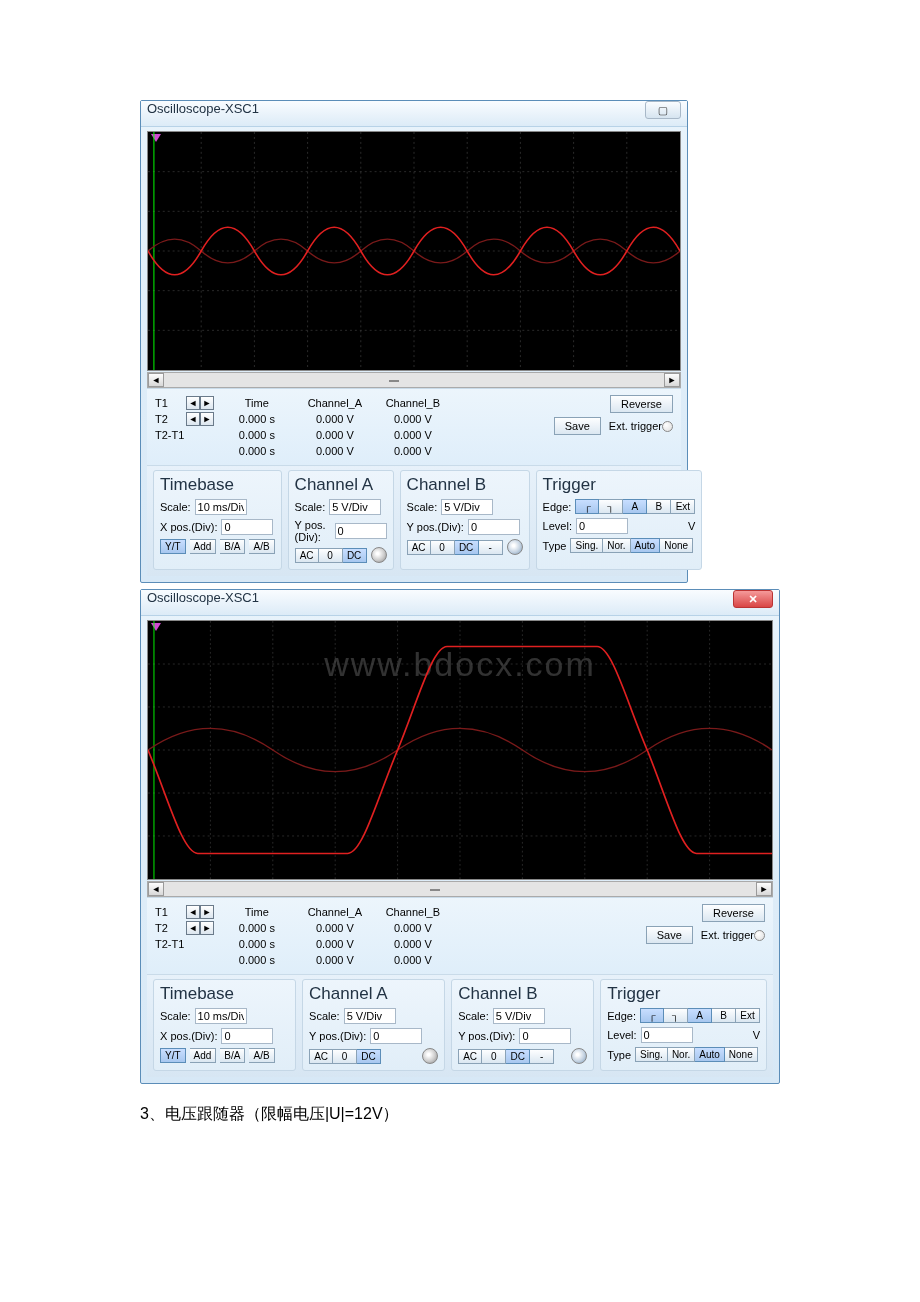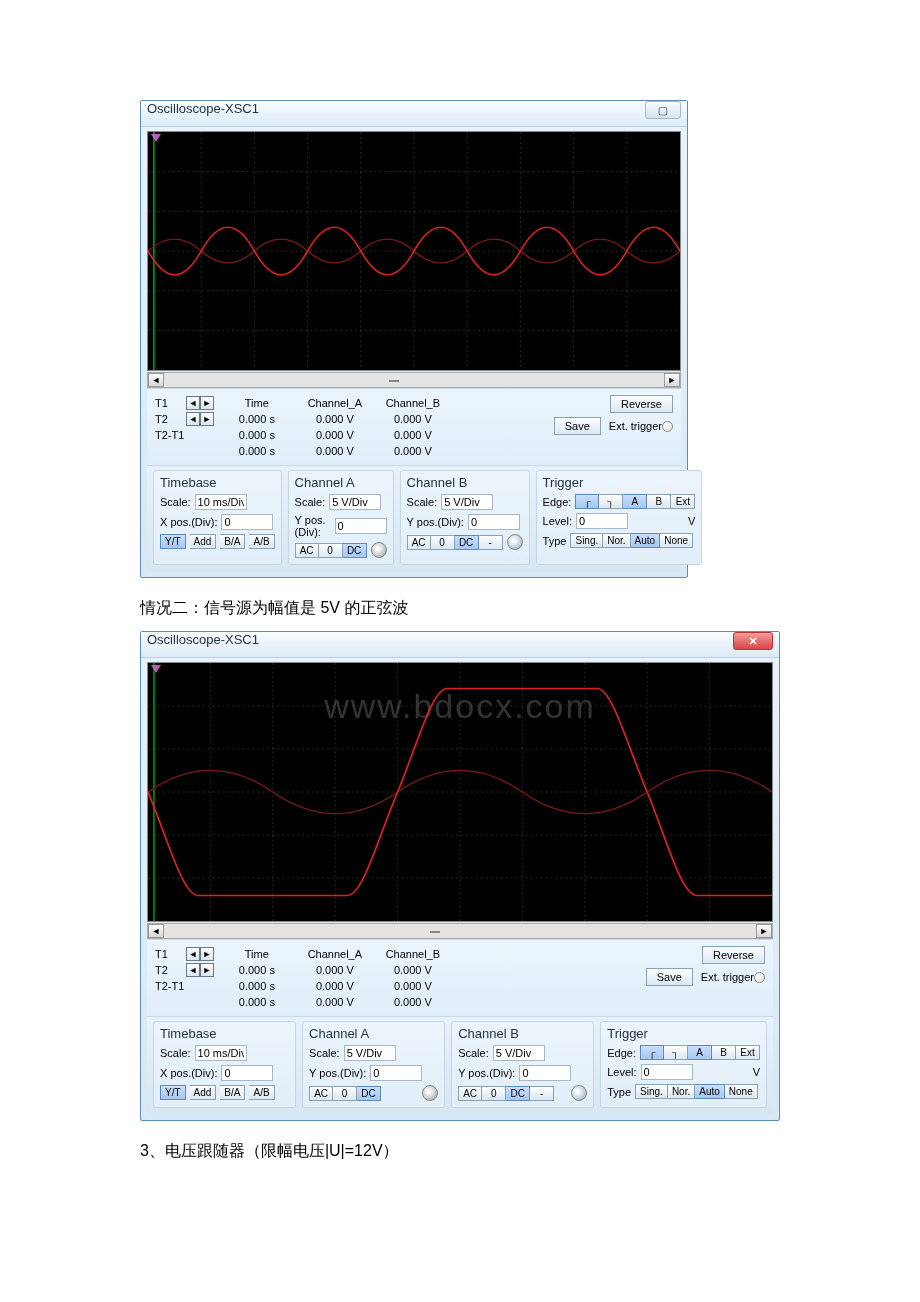--- a/index.html
+++ b/index.html
@@ -31,21 +31,21 @@
   .spin .sb { width: 14px; height: 14px; border: 1px solid #6a7a8a; background: linear-gradient(#fff,#dce6ef); display: flex; align-items: center; justify-content: center; font-size: 9px; }
   .readings .valcol { text-align: center; min-width: 70px; }
   .readings .valcol .hdr { font-weight: normal; }
   .readings .sidebtns { margin-left: auto; display: flex; flex-direction: column; gap: 4px; align-items: flex-end; }
   .btn { border: 1px solid #8aa2b6; background: linear-gradient(#fdfeff,#dbe7f1); padding: 2px 10px; border-radius: 0; font-size: 11px; display: inline-block; }
   .radio-wrap { display: flex; align-items: center; gap: 0; font-size: 11px; }
   .radio { width: 11px; height: 11px; border-radius: 50%; border: 1px solid #888; background: radial-gradient(circle at 35% 35%, #fff, #ddd); }
   .ext-row { display: flex; gap: 8px; align-items: center; }
   .controls { display: flex; background: linear-gradient(#e7f1fa,#d7e6f3); padding: 4px 6px 6px 6px; gap: 6px; border-top: 1px solid #c9dbe9; font-size: 11px; }
   .panel { flex: 1; background: linear-gradient(#edf5fc,#e1eef8); border: 1px solid #c5d7e6; border-radius: 3px; padding: 4px 6px 6px 6px; display: flex; flex-direction: column; gap: 4px; }
-  .panel .ptitle { font-size: 13px; color: #234; }
+  .panel .ptitle { font-size: 17px; color: #234; }
   .panel .row { display: flex; align-items: center; gap: 4px; }
   .panel input[type=text] { width: 52px; font-size: 11px; padding: 1px 2px; border: 1px solid #a8b8c8; background: #fff; }
   .panel .unit { font-size: 11px; }
   .bgroup { display: flex; gap: 0; }
   .bgroup .tb { border: 1px solid #8aa2b6; background: linear-gradient(#fdfeff,#dbe7f1); padding: 1px 4px; font-size: 10px; min-width: 24px; text-align: center; }
   .bgroup .tb.sel { background: linear-gradient(#c8deff,#a7c7ef); border-color: #5b8db8; }
   .bgroup .tb + .tb { border-left: none; }
   .port { width: 16px; height: 16px; border-radius: 50%; border: 1px solid #888; background: radial-gradient(circle at 40% 40%, #fff 10%, #ccc 55%, #888); }
   .panel-b .port-b { background: radial-gradient(circle at 40% 40%, #fff 10%, #c5d3e2 55%, #7898b4); }
   .wm { position: absolute; top: 24px; width: 100%; text-align: center; font-size: 34px; color: rgba(200,200,200,0.25); letter-spacing: 2px; pointer-events: none; font-family: Arial, sans-serif; }
@@ -232,21 +232,20 @@
               <span class="tb">Nor.</span>
               <span class="tb sel">Auto</span>
               <span class="tb">None</span>
             </div>
           </div>
         </div>
       </div>
     </div>
   </div>
 
-  <p class="caption">情况二：信号源为幅值是 5V 的正弦波</p>
 
   <div class="scope-window large">
     <div class="titlebar">
       <span class="title">Oscilloscope-XSC1</span>
       <div class="close-group">
         <div class="winbtn close">
             <span>✕</span>
           </div>
       </div>
     </div>

